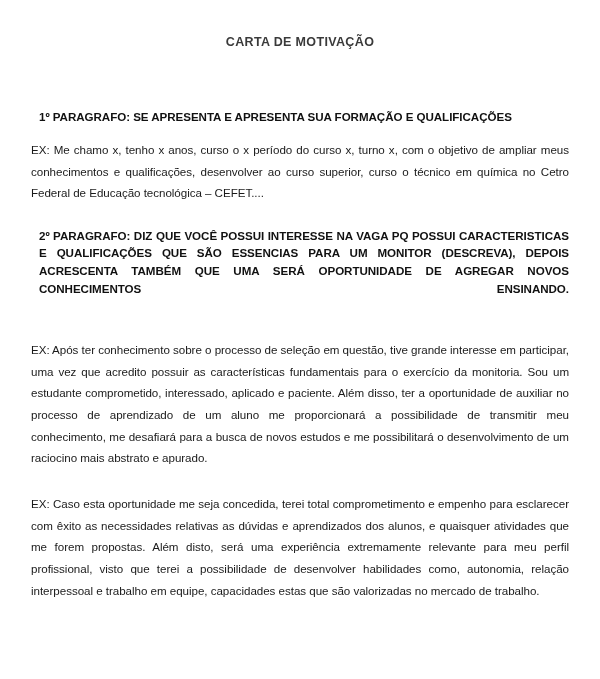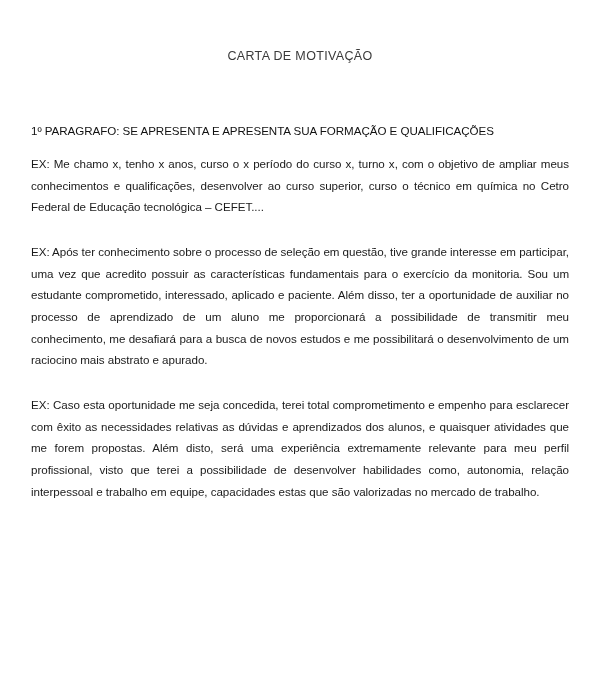--- a/index.html
+++ b/index.html
@@ -21,48 +21,48 @@
     position: relative;
     width: 600px;
     height: 679px;
     box-sizing: border-box;
     padding: 0 31px;
   }
 
   .doc-title {
     text-align: center;
     font-size: 12.5px;
-    font-weight: 400;
+    font-weight: 700;
     letter-spacing: 0.35px;
     color: #3a3a3a;
     margin: 0;
-    padding-top: 48px;
+    padding-top: 34px;
     line-height: 1.3;
   }
 
   .body-block {
     padding-top: 58px;
   }
 
   .section {
     margin: 0;
   }
 
   .section + .section {
     margin-top: 23px;
   }
 
   .section-heading {
     font-size: 11.6px;
-    font-weight: normal;
+    font-weight: bold;
     line-height: 1.52;
     text-align: justify;
     text-justify: inter-word;
     color: #111111;
-    margin: 0 0 13px 0;
+    margin: 0 0 13px 8px;
     letter-spacing: -0.05px;
   }
 
   
   .section-heading.multiline {
     text-align: justify;
   }
   .section-heading.multiline::after {
     content: "";
     display: inline-block;
@@ -73,37 +73,38 @@
     font-size: 11.6px;
     font-weight: 400;
     line-height: 1.87;
     text-align: justify;
     text-justify: inter-word;
     color: #1a1a1a;
     margin: 0;
     letter-spacing: -0.04px;
   }
 
-  .section-body.spaced-2 { margin-top: 14px; }
+  .section-body.spaced-2 { margin-top: 24px; }
 </style>
 </head>
 <body>
 
 <div class="page">
 
   <h1 class="doc-title">CARTA DE MOTIVAÇÃO</h1>
 
   <div class="body-block">
 
     <section class="section">
       <p class="section-heading">1º PARAGRAFO: SE APRESENTA E APRESENTA SUA FORMAÇÃO E QUALIFICAÇÕES</p>
       <p class="section-body">EX: Me chamo x, tenho x anos, curso o x período do curso x, turno x, com o objetivo de ampliar meus conhecimentos e qualificações, desenvolver ao curso superior, curso o técnico em química no Cetro Federal de Educação tecnológica – CEFET....</p>
     </section>
 
     <section class="section">
+      <p class="section-heading multiline">2º PARAGRAFO: DIZ QUE VOCÊ POSSUI INTERESSE NA VAGA PQ POSSUI CARACTERISTICAS E QUALIFICAÇÕES QUE SÃO ESSENCIAS PARA UM MONITOR (DESCREVA), DEPOIS ACRESCENTA TAMBÉM QUE UMA SERÁ OPORTUNIDADE DE AGREGAR NOVOS CONHECIMENTOS ENSINANDO.</p>
       <p class="section-body spaced-2">EX: Após ter conhecimento sobre o processo de seleção em questão, tive grande interesse em participar, uma vez que acredito possuir as características fundamentais para o exercício da monitoria. Sou um estudante comprometido, interessado, aplicado e paciente. Além disso, ter a oportunidade de auxiliar no processo de aprendizado de um aluno me proporcionará a possibilidade de transmitir meu conhecimento, me desafiará para a busca de novos estudos e me possibilitará o desenvolvimento de um raciocino mais abstrato e apurado.</p>
     </section>
 
     <section class="section">
       <p class="section-body spaced-2">EX: Caso esta oportunidade me seja concedida, terei total comprometimento e empenho para esclarecer com êxito as necessidades relativas as dúvidas e aprendizados dos alunos, e quaisquer atividades que me forem propostas. Além disto, será uma experiência extremamente relevante para meu perfil profissional, visto que terei a possibilidade de desenvolver habilidades como, autonomia, relação interpessoal e trabalho em equipe, capacidades estas que são valorizadas no mercado de trabalho.</p>
     </section>
 
   </div>
 </div>
 

